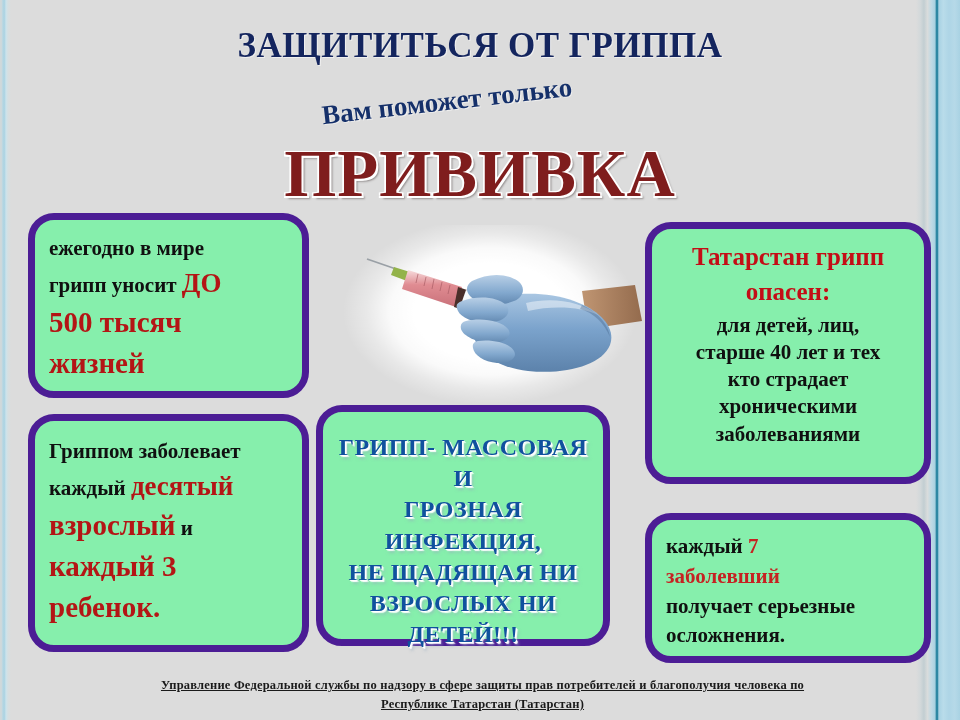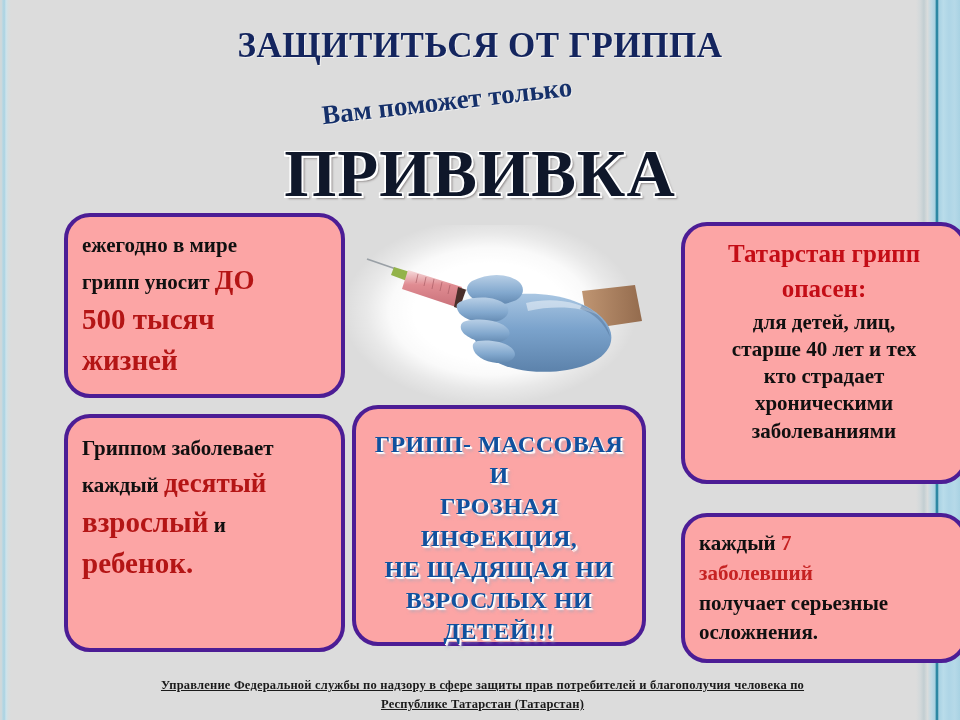--- a/index.html
+++ b/index.html
@@ -68,37 +68,36 @@
     text-shadow: 1px 1px 0 rgba(255,255,255,0.5);
   }
   .title-big {
     position: absolute;
     left: 0; top: 135px;
     width: 960px;
     text-align: center;
     font-size: 67px;
     font-weight: bold;
     letter-spacing: 1px;
-    color: #0f172a;
+    color: #7f1d1d;
     text-shadow:
       -1.5px -1.5px 0 #ffffff,
        1.5px -1.5px 0 #ffffff,
       -1.5px  1.5px 0 #ffffff,
        2px    2px   0 #ffffff,
        3px    3px   2px rgba(90,80,80,0.55);
   }
 
   
   .box {
     position: absolute;
     box-sizing: border-box;
-    background: #fca5a5;
-    border: 4px solid #4c1d95;
+    background: #86efac;
+    border: 7px solid #4c1d95;
     border-radius: 26px;
-    margin-left: 36px;
   }
   .box-inner {
     padding: 8px 14px;
     line-height: 1.42;
   }
 
   #box-annual   { left: 28px;  top: 213px; width: 281px; height: 185px; }
   #box-tenth    { left: 28px;  top: 414px; width: 281px; height: 238px; }
   #box-center   { left: 316px; top: 405px; width: 294px; height: 241px; }
   #box-danger   { left: 645px; top: 222px; width: 286px; height: 262px; }
@@ -280,20 +279,23 @@
       <div>
         <span class="blk">Гриппом заболевает</span>
       </div>
       <div>
         <span class="blk">каждый </span><span class="big-red-2">десятый</span>
       </div>
       <div>
         <span class="big-red">взрослый</span><span class="blk"> и</span>
       </div>
       <div>
+        <span class="big-red">каждый 3</span>
+      </div>
+      <div>
         <span class="big-red">ребенок.</span>
       </div>
     </div>
   </div>
 
   <div class="box" id="box-center">
     <div class="box-inner">
       <div class="center-text">ГРИПП- МАССОВАЯ И</div>
       <div class="center-text">ГРОЗНАЯ ИНФЕКЦИЯ,</div>
       <div class="center-text">НЕ ЩАДЯЩАЯ НИ</div>

